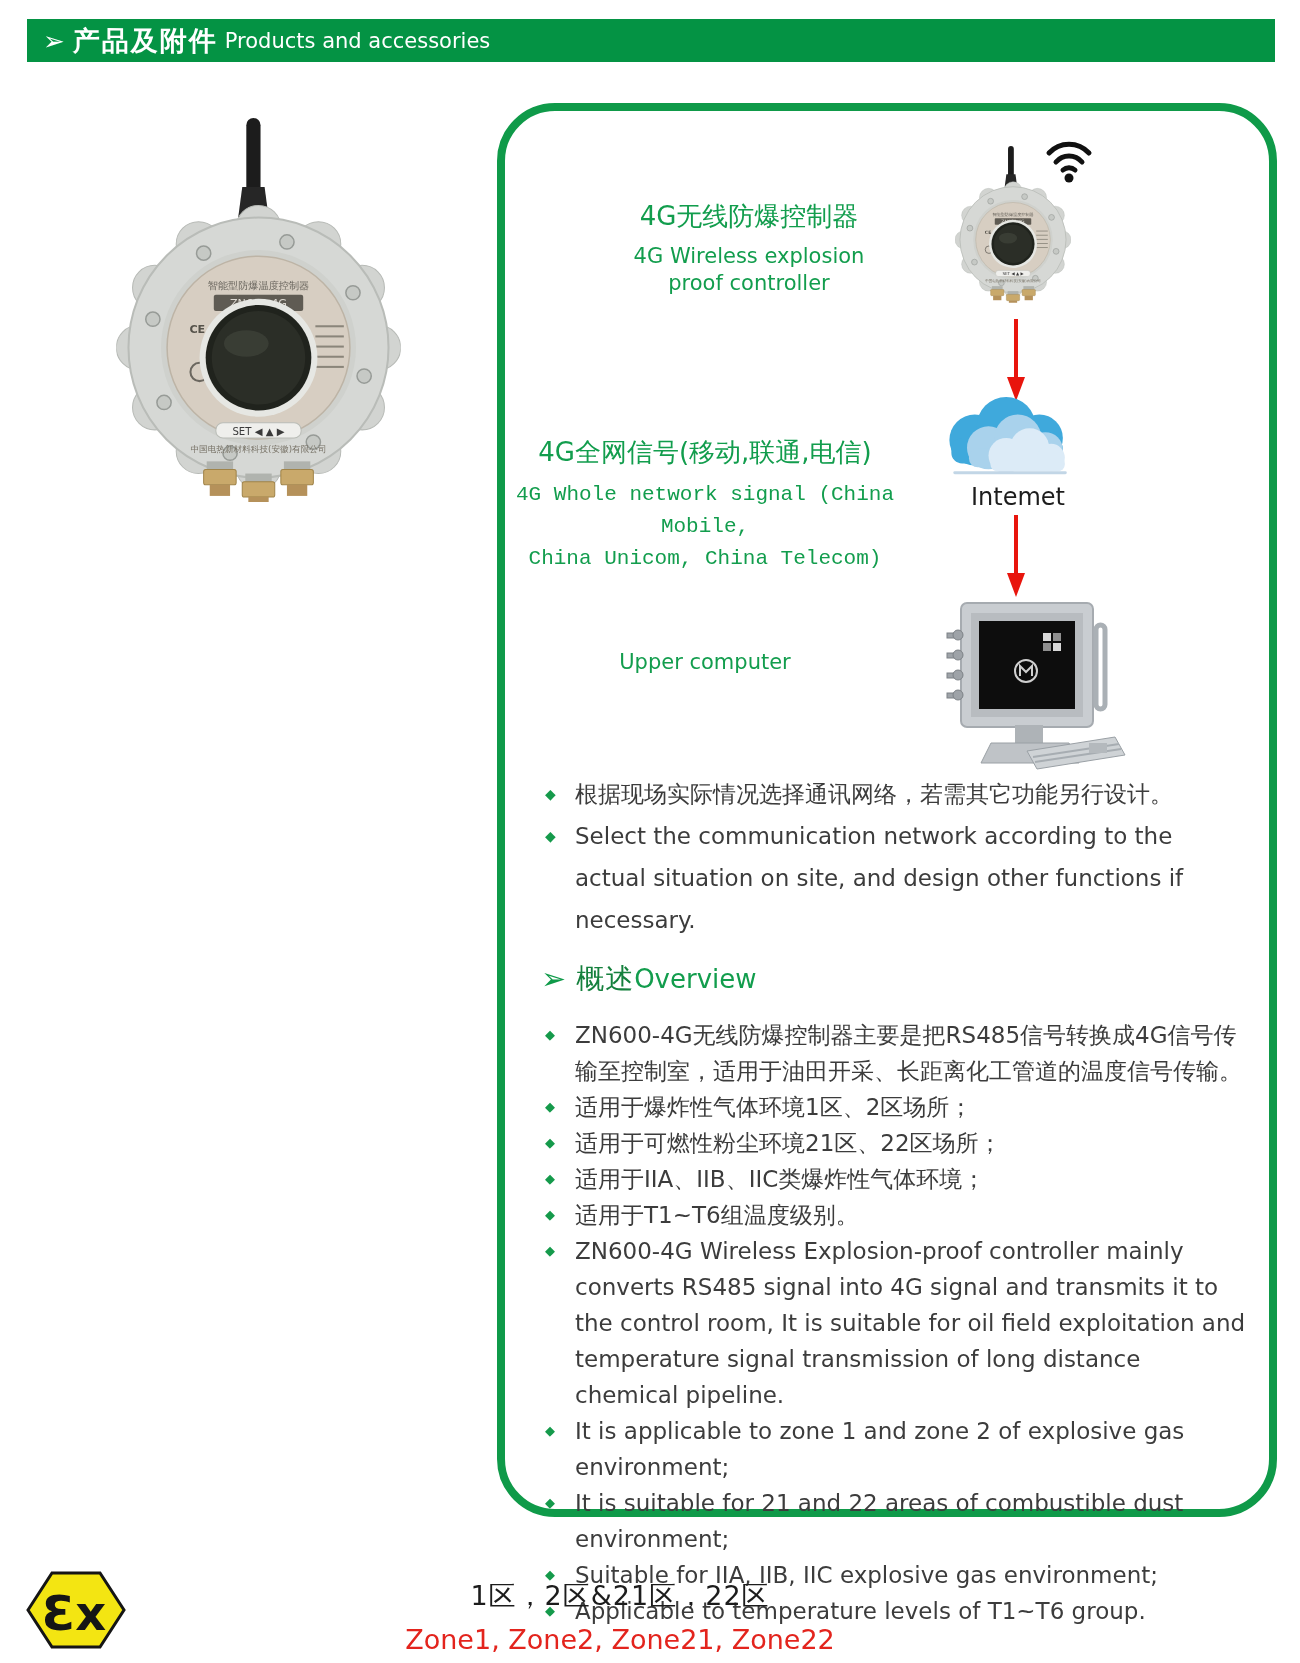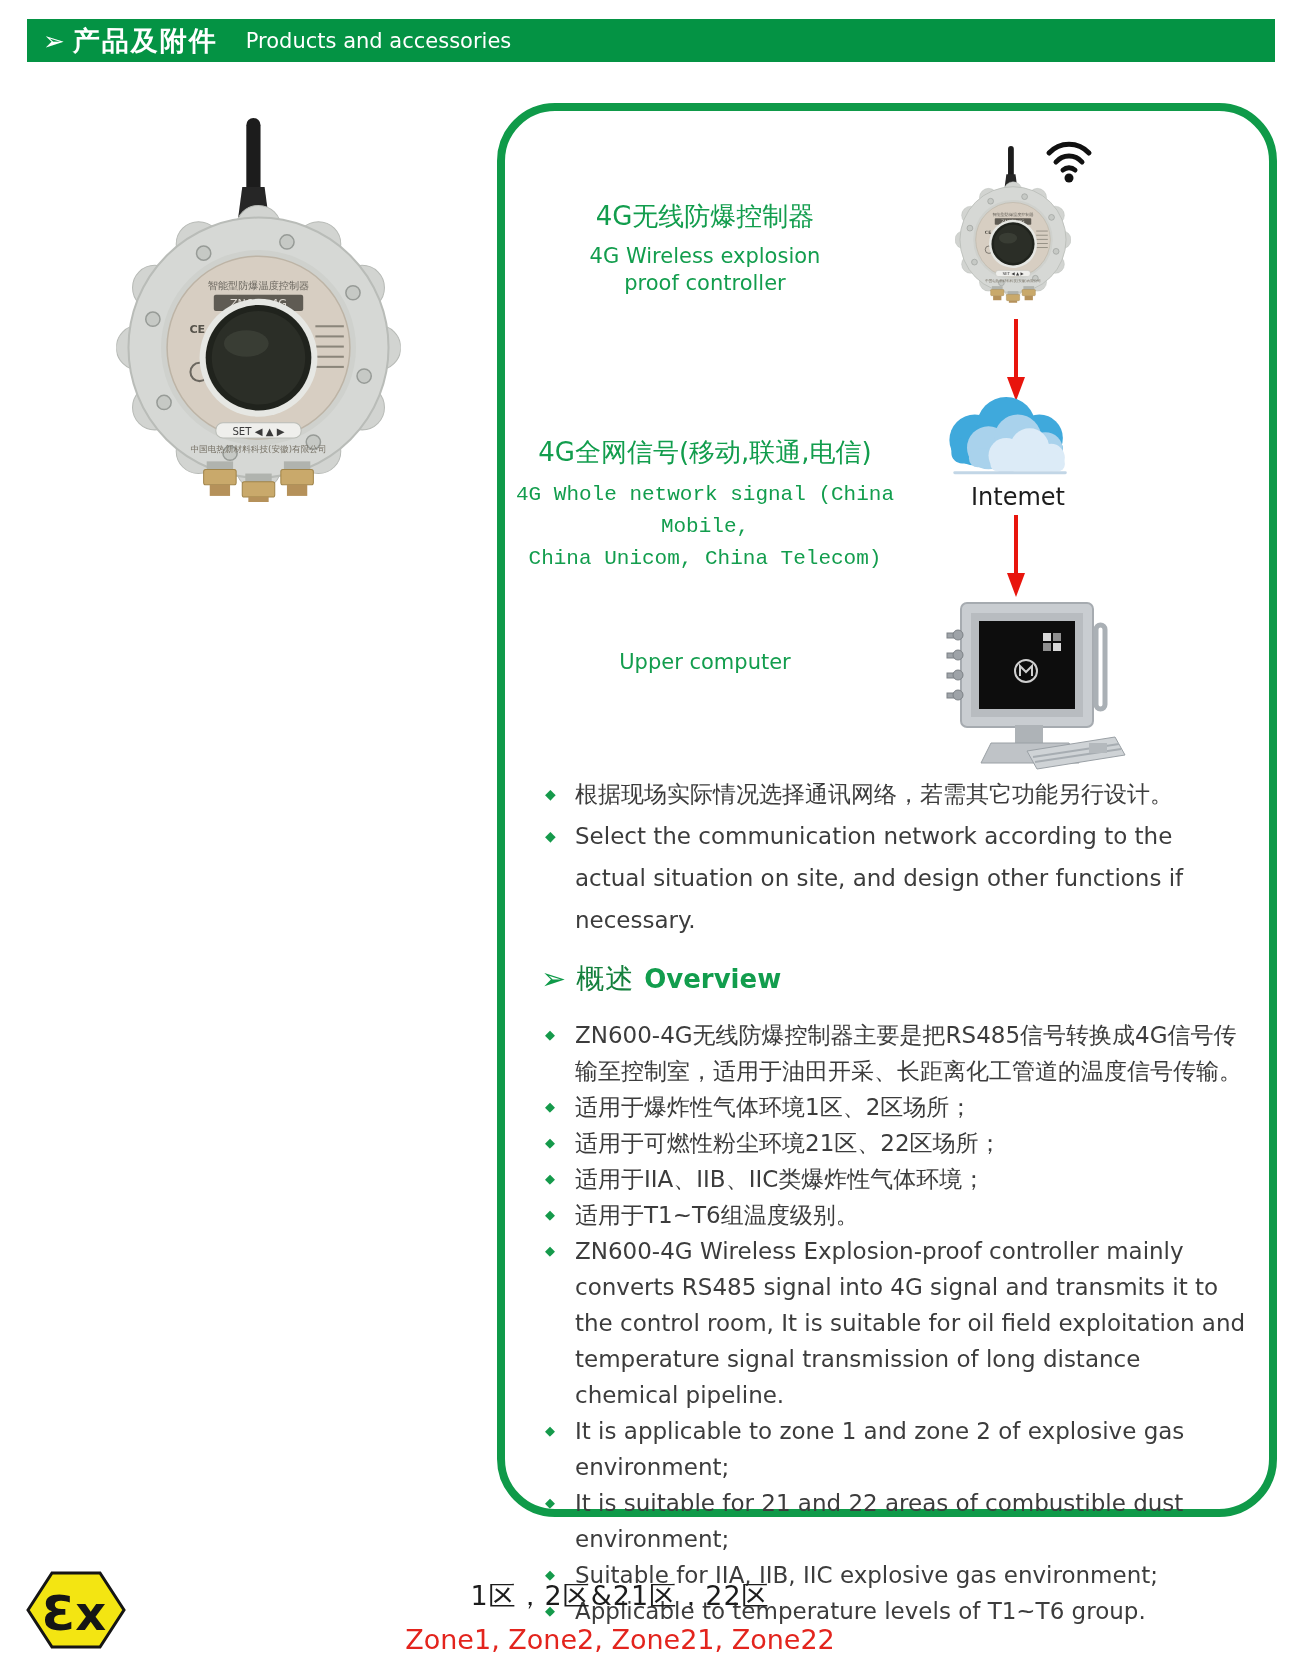--- a/index.html
+++ b/index.html
@@ -8,32 +8,32 @@
     font-family:"DejaVu Sans","Liberation Sans",sans-serif;color:#3c3c3c;
     overflow:hidden;
   }
   .header-bar{
     position:absolute;left:27px;top:19px;width:1248px;height:43px;
     background:#049344;color:#fff;display:flex;align-items:center;
     padding-left:16px;box-sizing:border-box;
   }
   .h-arrow{font-size:26px;line-height:1;margin-right:8px;}
   .h-zh{font-size:27px;font-weight:bold;letter-spacing:2px;}
-  .h-en{font-size:21px;margin-left:28px;font-weight:500;}
+  .h-en{font-size:21px;margin-left:7px;font-weight:500;}
 
   .product-photo{position:absolute;left:116px;top:116px;}
 
   .green-box{
     position:absolute;left:497px;top:103px;width:780px;height:1414px;
     border:8px solid #0f9a49;border-radius:58px;box-sizing:border-box;
   }
   .green-box>*{position:absolute;}
 
   .step-label{width:400px;text-align:center;color:#129d4d;}
-  .lbl1{left:0;top:88px;}
+  .lbl1{left:0;top:88px;padding-left:44px;}
   .lbl2{left:-10px;top:324px;width:420px;}
   .lbl3{left:0;top:538px;}
   .lz{font-size:26px;margin-bottom:9px;}
   .le{font-size:21px;line-height:27px;}
   .lbl2 .le{line-height:32px;font-family:Liberation Mono, monospace;}
 
   .wifi-svg{left:538px;top:24px;}
   .dev-small{left:450px;top:34px;}
   .red-arrow1{left:502px;top:208px;}
   .cloud-svg{left:428px;top:282px;}
@@ -42,21 +42,21 @@
   .red-arrow2{left:502px;top:404px;}
   .computer-svg{left:426px;top:486px;}
 
   .textcol{left:36px;top:662px;width:706px;}
   .note-li{display:flex;font-size:23px;line-height:42px;color:#3c3c3c;}
   .diamond{color:#159a4b;font-size:14px;flex:none;width:30px;padding-left:4px;}
   .note-li .diamond{line-height:42px;}
   .ov-head{display:flex;align-items:center;margin-top:18px;height:40px;}
   .ov-arrow{color:#0f9a49;font-size:30px;line-height:1;margin-right:10px;}
   .ov-zh{font-size:28px;color:#15803d;letter-spacing:1px;}
-  .ov-en{font-size:26px;color:#129d4d;margin-left:10px;font-weight:bold;}
+  .ov-en{font-size:26px;color:#129d4d;}
   .ov-list{margin-top:18px;}
   .ov-li{display:flex;font-size:23px;line-height:36px;color:#3c3c3c;}
   .ov-li .diamond{line-height:36px;font-size:13px;}
 
   .ex-logo{position:absolute;left:24px;top:1568px;}
   .zones{position:absolute;left:400px;top:1578px;width:440px;text-align:center;}
   .zones-zh{font-size:27px;color:#1c1c1c;letter-spacing:1px;}
   .zones-en{font-size:27px;color:#e3241d;margin-top:10px;}
   .hidden-defs{position:absolute;width:0;height:0;overflow:hidden;}
 </style>

